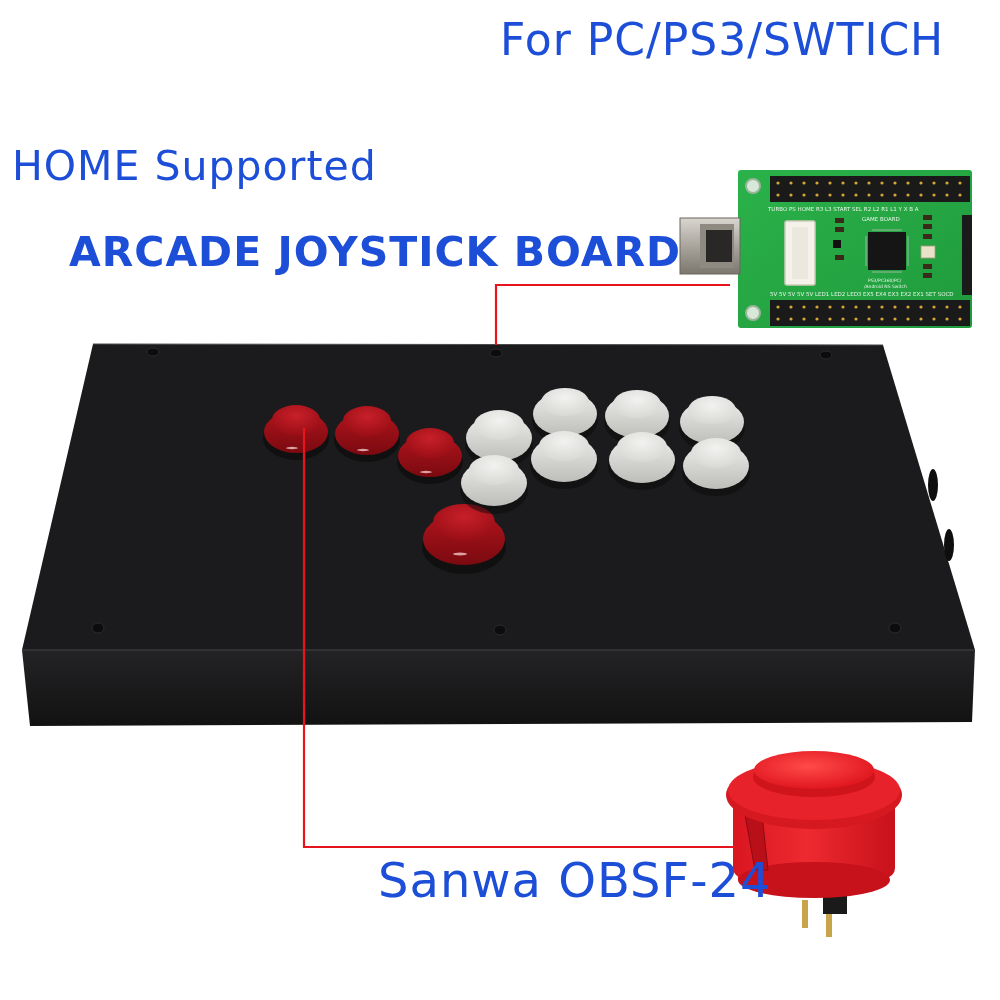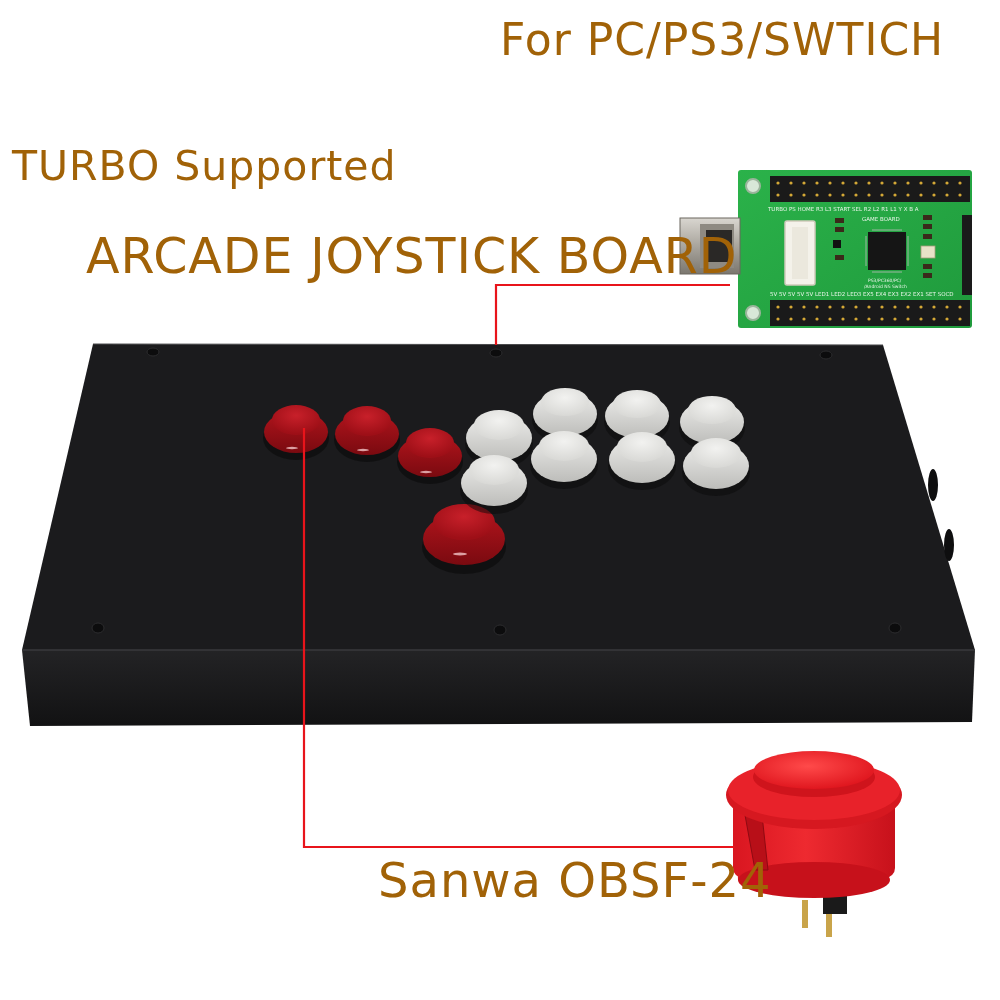--- a/index.html
+++ b/index.html
@@ -1,20 +1,20 @@
 <!DOCTYPE html>
 <html><head>
   <meta charset="utf-8">
   <style>
     html, body { margin: 0; padding: 0; background: #ffffff; }
     body { width: 1000px; height: 1000px; position: relative; overflow: hidden; font-family: "DejaVu Sans", sans-serif; }
-    .txt { position: absolute; color: #a16207; white-space: nowrap; font-family: "DejaVu Sans", sans-serif; letter-spacing: 1px; text-align: center; }
+    .txt { position: absolute; color: #1d4ed8; white-space: nowrap; font-family: "DejaVu Sans", sans-serif; letter-spacing: 1px; text-align: center; }
     #t-platform { left: 500px; top: 14px; font-size: 44px; font-weight: 500; }
     #t-socd { left: 12px; top: 142px; font-size: 41px; }
-    #t-board { left: 86px; top: 228px; font-size: 49px; }
+    #t-board { left: 69px; top: 228px; font-size: 41px; font-weight: bold; }
     #t-sanwa { left: 378px; top: 852px; font-size: 48px; }
     svg { position: absolute; left: 0; top: 0; }
   </style>
 </head>
 <body>
 
 <svg width="1000" height="1000" viewBox="0 0 1000 1000">
   <defs>
     <radialGradient id="redTop" cx="50%" cy="35%" r="60%">
       <stop offset="0%" stop-color="#c8202a"></stop>
@@ -283,15 +283,15 @@
     <ellipse cx="814" cy="770" rx="60" ry="19" fill="url(#sanwaTop)"></ellipse>
   </g>
 
   <g stroke="#e8141b" stroke-width="2.2" fill="none">
     <polyline points="496,345 496,285 730,285"></polyline>
     <polyline points="304,428 304,847 735,847"></polyline>
   </g>
 </svg>
 
 <div id="t-platform" class="txt">For PC/PS3/SWTICH</div>
-<div id="t-socd" class="txt">TURBO Supported</div>
+<div id="t-socd" class="txt">HOME Supported</div>
 <div id="t-board" class="txt">ARCADE JOYSTICK BOARD</div>
 <div id="t-sanwa" class="txt">Sanwa OBSF-24</div>
 
 </body></html>

